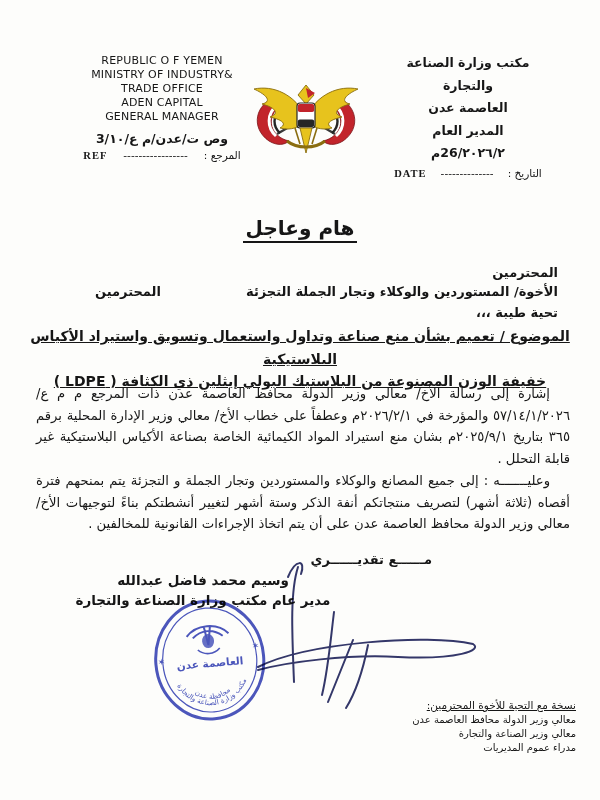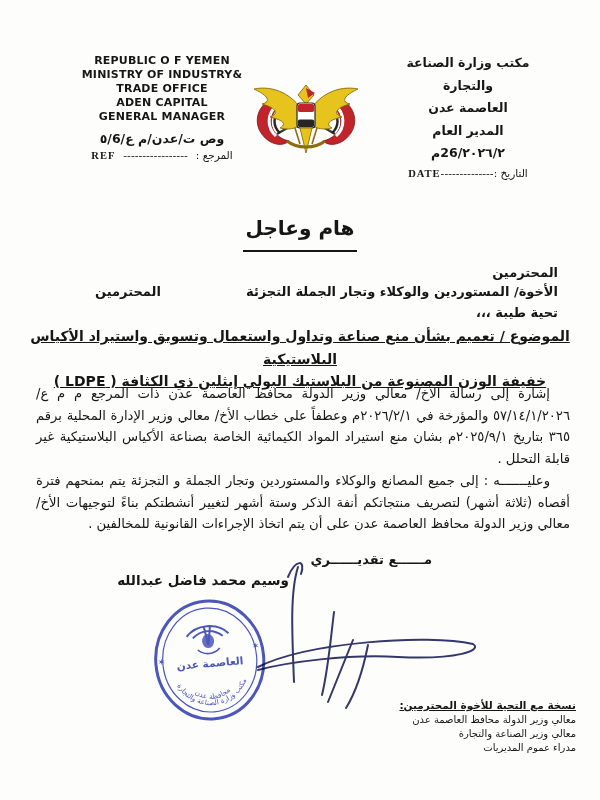--- a/index.html
+++ b/index.html
@@ -1,32 +1,32 @@
 <!DOCTYPE html>
 <html lang="ar"><head>
 <meta charset="utf-8">
 <style>
   html,body{margin:0;padding:0;background:#e8e8e8}
   .page{position:relative;width:600px;height:800px;margin:0 auto;background:#fdfdfb;
         font-family:"DejaVu Sans",sans-serif;color:#161616;overflow:hidden}
 
   
   .lh-left{position:absolute;left:60px;top:54px;width:204px;text-align:center}
-  .lh-en{font-weight:bold;font-size:11px;line-height:14px;letter-spacing:.2px}
+  .lh-en{font-weight:normal;font-size:11px;line-height:14px;letter-spacing:.2px}
   .lh-code{font-weight:bold;font-size:12.5px;margin-top:7px;direction:rtl}
-  .lh-ref{font-size:10.5px;margin-top:3px;display:flex;justify-content:center;gap:8px;direction:ltr;align-items:baseline}
+  .lh-ref{font-size:10.5px;margin-top:3px;display:flex;justify-content:center;gap:16px;direction:ltr;align-items:baseline}
   .serif{font-family:"Liberation Serif",serif;font-weight:bold;letter-spacing:1px}
   .emblem{position:absolute;left:247px;top:70px;width:118px;height:92px}
   .lh-right{position:absolute;left:384px;top:52px;width:168px;text-align:center;direction:rtl}
   .lh-ar{font-weight:bold;font-size:12.5px;line-height:22.5px}
-  .lh-date{font-size:10.5px;display:flex;direction:ltr;justify-content:center;gap:0;margin-top:2px;align-items:baseline}
+  .lh-date{font-size:10.5px;display:flex;direction:ltr;justify-content:center;gap:14px;margin-top:2px;align-items:baseline}
 
   
   .title{position:absolute;left:0;top:216px;width:600px;text-align:center;font-size:20px;font-weight:bold;direction:rtl}
-  .title span{border-bottom:2.5px solid #161616;padding:0 3px 10px}
+  .title span{border-bottom:2.5px solid #161616;padding:0 3px 1px}
 
   
   .recipients{position:absolute;left:95px;top:263px;width:463px;direction:rtl;font-weight:bold;font-size:13px}
   .recip-row{display:flex;justify-content:space-between;line-height:19px}
   .greeting{margin-top:3px;line-height:18px}
 
   
   .subject{position:absolute;left:28px;top:325px;width:544px;text-align:center;font-weight:bold;font-size:14px;direction:rtl}
   .subj{text-decoration:underline;line-height:22.5px}
 
@@ -40,34 +40,34 @@
 
   .sigblock{position:absolute;left:48px;top:572px;width:310px;text-align:center;direction:rtl;font-weight:bold;z-index:1}
   .sig-name{font-size:13.5px}
   .sig-title{font-size:13.5px;margin-top:4px}
 
   .stamp{position:absolute;left:149px;top:597px;z-index:2;opacity:.88;mix-blend-mode:multiply;transform:rotate(-5deg)}
   .pen{position:absolute;left:226px;top:550px;z-index:3;mix-blend-mode:multiply}
 
   
   .cc{position:absolute;right:24px;top:698px;direction:rtl;text-align:right;font-size:10px;line-height:14px}
-  .cc-head{font-weight:bold;text-decoration:underline;font-size:10.5px;margin-bottom:1px}
+  .cc-head{font-weight:normal;text-decoration:underline;font-size:10.5px;margin-bottom:1px}
 </style>
 </head>
 <body>
 
 <div class="page">
 
   <div class="lh-left">
     <div class="lh-en">REPUBLIC O F YEMEN</div>
     <div class="lh-en">MINISTRY OF INDUSTRY&amp;</div>
     <div class="lh-en">TRADE OFFICE</div>
     <div class="lh-en">ADEN CAPITAL</div>
     <div class="lh-en">GENERAL MANAGER</div>
-    <div class="lh-code">وص ت/عدن/م ع/٥/6</div>
+    <div class="lh-code">وص ت/عدن/م ع/3/١٠</div>
     <div class="lh-ref">
       <span class="serif">REF</span>
       <span>-----------------</span>
       <span>: المرجع</span>
     </div>
   </div>
 
   <div class="emblem">
     <svg width="118" height="92" viewBox="0 0 118 92">
 
@@ -129,20 +129,21 @@
     <div class="subj">خفيفة الوزن المصنوعة من البلاستيك البولي إيثلين ذي الكثافة ( LDPE )</div>
   </div>
 
   <p class="bodyp p1">إشارة إلى رسالة الأخ/ معالي وزير الدولة محافظ العاصمة عدن ذات المرجع م م ع/٥٧/١٤/١/٢٠٢٦ والمؤرخة في ٢٠٢٦/٢/١م وعطفاً على خطاب الأخ/ معالي وزير الإدارة المحلية برقم ٣٦٥ بتاريخ ٢٠٢٥/٩/١م بشان منع استيراد المواد الكيمائية الخاصة بصناعة الأكياس البلاستيكية غير قابلة التحلل .</p>
   <p class="bodyp p2">وعليـــــــه : إلى جميع المصانع والوكلاء والمستوردين وتجار الجملة و التجزئة يتم بمنحهم فترة أقصاه (ثلاثة أشهر) لتصريف منتجاتكم أنفة الذكر وستة أشهر لتغيير أنشطتكم بناءً لتوجيهات الأخ/ معالي وزير الدولة محافظ العاصمة عدن على أن يتم اتخاذ الإجراءات القانونية للمخالفين .</p>
 
   <div class="closing">مــــــع تقديــــــري</div>
 
   <div class="sigblock">
     <div class="sig-name">وسيم محمد فاضل عبدالله</div>
+    <div class="sig-title">مدير عام مكتب وزارة الصناعة والتجارة</div>
   </div>
 
   <div class="stamp">
     <svg width="122" height="128" viewBox="0 0 122 128">
       <defs>
         <path id="arcTop" d="M16,66 A46,50 0 0 1 106,66"></path>
         <path id="arcBot" d="M22,74 A40,44 0 0 0 100,74"></path>
         <path id="arcBot2" d="M34,80 A28,30 0 0 0 88,80"></path>
       </defs>
       <ellipse cx="61" cy="63" rx="54" ry="59" fill="none" stroke="#3340b5" stroke-width="3"></ellipse>

